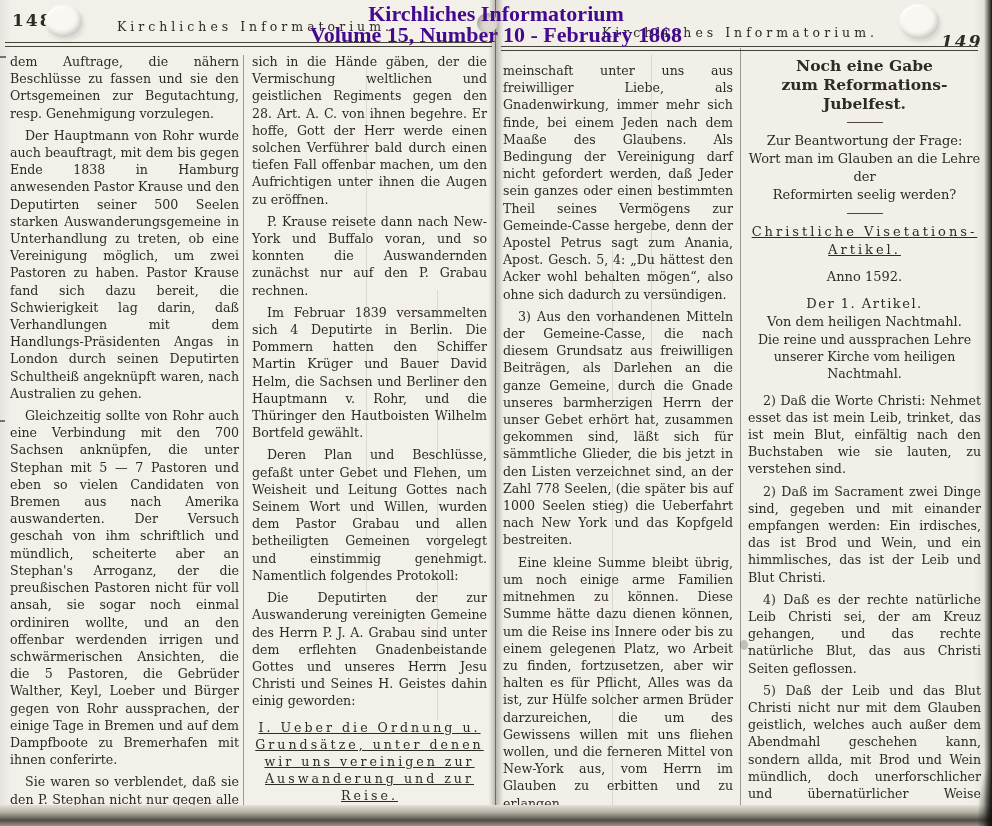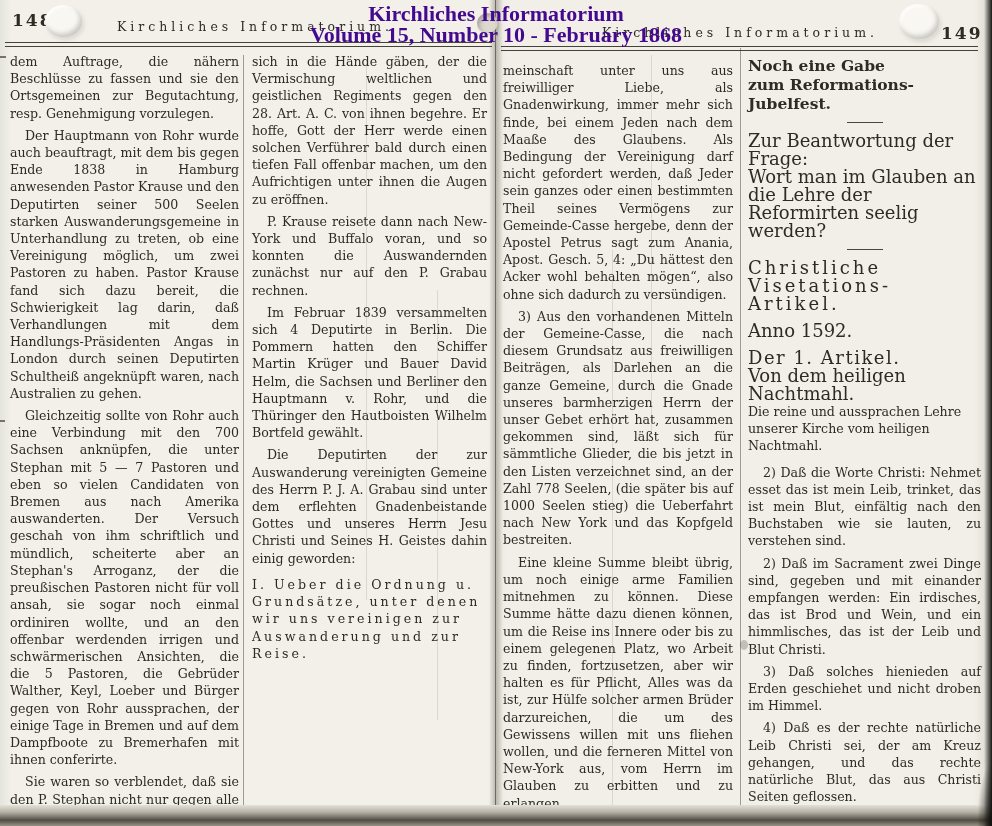--- a/index.html
+++ b/index.html
@@ -21,21 +21,21 @@
   .hole{position:absolute;border-radius:50%;background:#f8f7f2;
     box-shadow:inset -2px -3px 5px rgba(0,0,0,0.20), inset 2px 2px 3px rgba(255,255,255,0.9), 2px 3px 4px rgba(0,0,0,0.10);}
   .hole-left{left:45px;top:5px;width:37px;height:32px;}
   .hole-right{left:899px;top:4px;width:40px;height:35px;}
   .hole-center{left:477px;top:13px;width:21px;height:20px;background:#ddd9cf;
     box-shadow:inset 2px 3px 5px rgba(0,0,0,0.25), 1px 2px 3px rgba(0,0,0,0.12);}
 
   
   .pagenum{position:absolute;font-weight:bold;font-size:17px;letter-spacing:2px;}
   .pn-left{left:12px;top:10px;}
-  .pn-right{left:941px;top:23px;}
+  .pn-right{left:941px;top:31px;font-style:italic;}
   .runhead{position:absolute;font-size:12.5px;letter-spacing:4px;text-align:center;white-space:nowrap;}
   .rh-left{left:95px;top:19px;width:320px;}
   .rh-right{left:565px;top:25px;width:350px;}
   .double-rule{position:absolute;height:3px;border-top:1.6px solid #45423a;border-bottom:1px solid #45423a;}
   .dr-left{left:5px;width:487px;top:42px;}
   .dr-right{left:501px;width:477px;top:46px;}
 
   
   .overlay{position:absolute;left:0;right:0;top:0;text-align:center;z-index:30;
     font-family:"Liberation Serif", serif;font-weight:bold;font-size:22px;line-height:21px;padding-top:3px;}
@@ -46,26 +46,26 @@
   .col2{left:252px;top:53px;width:235px;}
   .col3{left:503px;top:62px;width:230px;}
   .col4{left:748px;top:56px;width:233px;}
   .vrule{position:absolute;width:1px;background:rgba(55,52,44,0.45);}
   .vr1{left:243px;top:55px;height:752px;}
   .vr2{left:740px;top:48px;height:760px;}
 
   
   .p{margin:0 0 5px;text-indent:15px;}
   .noindent{text-indent:0;}
-  .center{text-align:left;text-indent:0;}
+  .center{text-align:center;text-indent:0;}
   .right{text-align:right;text-indent:0;padding-right:28px;}
   .sp1{letter-spacing:1.5px;}
-  .sp2{letter-spacing:3px;}
+  .sp2{letter-spacing:3px;text-decoration:underline;}
   .lg{font-size:15.5px;font-weight:bold;line-height:19px;margin-bottom:1px;}
-  .md{font-size:18px;line-height:18px;}
+  .md{font-size:13px;line-height:18px;}
   .gaptop{margin-top:9px;}
   .tight{margin-bottom:0;}
   .divider{height:1px;background:#4a463e;width:36px;margin:9px auto 9px;text-indent:0;}
 
   
   .crease{position:absolute;width:1px;background:rgba(60,55,45,0.13);}
   .cr1{left:366px;top:60px;height:540px;}
   .cr2{left:437px;top:290px;height:430px;}
   .cr3{left:612px;top:250px;height:560px;}
   .cr4{left:651px;top:55px;height:380px;}
@@ -101,20 +101,21 @@
   <div class="col col1">
       <p class="p noindent">dem Auftrage, die nähern Beschlüsse zu fassen und sie den Ortsgemeinen zur Begutachtung, resp. Genehmigung vorzulegen.</p>
       <p class="p">Der Hauptmann von Rohr wurde auch beauftragt, mit dem bis gegen Ende 1838 in Hamburg anwesenden Pastor Krause und den Deputirten seiner 500 Seelen starken Auswanderungsgemeine in Unterhandlung zu treten, ob eine Vereinigung möglich, um zwei Pastoren zu haben. Pastor Krause fand sich dazu bereit, die Schwierigkeit lag darin, daß Verhandlungen mit dem Handlungs-Präsidenten Angas in London durch seinen Deputirten Schultheiß angeknüpft waren, nach Australien zu gehen.</p>
       <p class="p">Gleichzeitig sollte von Rohr auch eine Verbindung mit den 700 Sachsen anknüpfen, die unter Stephan mit 5 — 7 Pastoren und eben so vielen Candidaten von Bremen aus nach Amerika auswanderten. Der Versuch geschah von ihm schriftlich und mündlich, scheiterte aber an Stephan's Arroganz, der die preußischen Pastoren nicht für voll ansah, sie sogar noch einmal ordiniren wollte, und an den offenbar werdenden irrigen und schwärmerischen Ansichten, die die 5 Pastoren, die Gebrüder Walther, Keyl, Loeber und Bürger gegen von Rohr aussprachen, der einige Tage in Bremen und auf dem Dampfboote zu Bremerhafen mit ihnen conferirte.</p>
       <p class="p">Sie waren so verblendet, daß sie den P. Stephan nicht nur gegen alle polizeilich und gerichtlich gegen seinen Wandel erhobenen Beschwerden und sonstige Sachen in Schutz nahmen, sondern erklärten ihn zu ihrem Esra erwählt zu haben, der ihr oberster Bischof und ihr Richter, ja auch Verwalter ihres Gemeinde-Vermögens sein sollte.</p>
     </div>
   <div class="col col2">
       <p class="p noindent">sich in die Hände gäben, der die Vermischung weltlichen und geistlichen Regiments gegen den 28. Art. A. C. von ihnen begehre. Er hoffe, Gott der Herr werde einen solchen Verführer bald durch einen tiefen Fall offenbar machen, um den Aufrichtigen unter ihnen die Augen zu eröffnen.</p>
       <p class="p">P. Krause reisete dann nach New-York und Buffalo voran, und so konnten die Auswandernden zunächst nur auf den P. Grabau rechnen.</p>
       <p class="p">Im Februar 1839 versammelten sich 4 Deputirte in Berlin. Die Pommern hatten den Schiffer Martin Krüger und Bauer David Helm, die Sachsen und Berliner den Hauptmann v. Rohr, und die Thüringer den Hautboisten Wilhelm Bortfeld gewählt.</p>
+      <p class="p">Deren Plan und Beschlüsse, gefaßt unter Gebet und Flehen, um Weisheit und Leitung Gottes nach Seinem Wort und Willen, wurden dem Pastor Grabau und allen betheiligten Gemeinen vorgelegt und einstimmig genehmigt. Namentlich folgendes Protokoll:</p>
       <p class="p">Die Deputirten der zur Auswanderung vereinigten Gemeine des Herrn P. J. A. Grabau sind unter dem erflehten Gnadenbeistande Gottes und unseres Herrn Jesu Christi und Seines H. Geistes dahin einig geworden:</p>
       <p class="p center sp2 gaptop">I. Ueber die Ordnung u. Grundsätze, unter denen wir uns vereinigen zur Auswanderung und zur Reise.</p>
     </div>
   <div class="col col3">
       <p class="p noindent">meinschaft unter uns aus freiwilliger Liebe, als Gnadenwirkung, immer mehr sich finde, bei einem Jeden nach dem Maaße des Glaubens. Als Bedingung der Vereinigung darf nicht gefordert werden, daß Jeder sein ganzes oder einen bestimmten Theil seines Vermögens zur Gemeinde-Casse hergebe, denn der Apostel Petrus sagt zum Anania, Apost. Gesch. 5, 4: „Du hättest den Acker wohl behalten mögen“, also ohne sich dadurch zu versündigen.</p>
       <p class="p">3) Aus den vorhandenen Mitteln der Gemeine-Casse, die nach diesem Grundsatz aus freiwilligen Beiträgen, als Darlehen an die ganze Gemeine, durch die Gnade unseres barmherzigen Herrn der unser Gebet erhört hat, zusammen gekommen sind, läßt sich für sämmtliche Glieder, die bis jetzt in den Listen verzeichnet sind, an der Zahl 778 Seelen, (die später bis auf 1000 Seelen stieg) die Ueberfahrt nach New York und das Kopfgeld bestreiten.</p>
       <p class="p">Eine kleine Summe bleibt übrig, um noch einige arme Familien mitnehmen zu können. Diese Summe hätte dazu dienen können, um die Reise ins Innere oder bis zu einem gelegenen Platz, wo Arbeit zu finden, fortzusetzen, aber wir halten es für Pflicht, Alles was da ist, zur Hülfe solcher armen Brüder darzureichen, die um des Gewissens willen mit uns fliehen wollen, und die ferneren Mittel von New-York aus, vom Herrn im Glauben zu erbitten und zu erlangen.</p>
       <p class="p right gaptop">Fortsetzung folgt.</p>
     </div>
   <div class="col col4">
@@ -125,21 +126,20 @@
       <p class="p center md tight">Wort man im Glauben an die Lehre der</p>
       <p class="p center md tight">Reformirten seelig werden?</p>
       <p class="p divider"></p>
       <p class="p center sp2 md tight">Christliche Visetations-Artikel.</p>
       <p class="p center md gaptop tight">Anno 1592.</p>
       <p class="p center sp1 md gaptop tight">Der 1. Artikel.</p>
       <p class="p center md tight">Von dem heiligen Nachtmahl.</p>
       <p class="p center tight">Die reine und aussprachen Lehre unserer Kirche vom heiligen Nachtmahl.</p>
       <p class="p gaptop">2) Daß die Worte Christi: Nehmet esset das ist mein Leib, trinket, das ist mein Blut, einfältig nach den Buchstaben wie sie lauten, zu verstehen sind.</p>
       <p class="p">2) Daß im Sacrament zwei Dinge sind, gegeben und mit einander empfangen werden: Ein irdisches, das ist Brod und Wein, und ein himmlisches, das ist der Leib und Blut Christi.</p>
-      <p class="p">3) Daß solches hienieden auf Erden geschiehet und nicht droben im Himmel.</p>
       <p class="p">4) Daß es der rechte natürliche Leib Christi sei, der am Kreuz gehangen, und das rechte natürliche Blut, das aus Christi Seiten geflossen.</p>
       <p class="p">5) Daß der Leib und das Blut Christi nicht nur mit dem Glauben geistlich, welches auch außer dem Abendmahl geschehen kann, sondern allda, mit Brod und Wein mündlich, doch unerforschlicher und übernatürlicher Weise empfangen werde, zu einem Pfande und Versicherung der Auferstehung unserer Leiber von den Todten.</p>
     </div>
 
   <div class="vrule vr1"></div>
   <div class="vrule vr2"></div>
 
   <div class="gutter"></div>
   <div class="gutter-line"></div>
 

